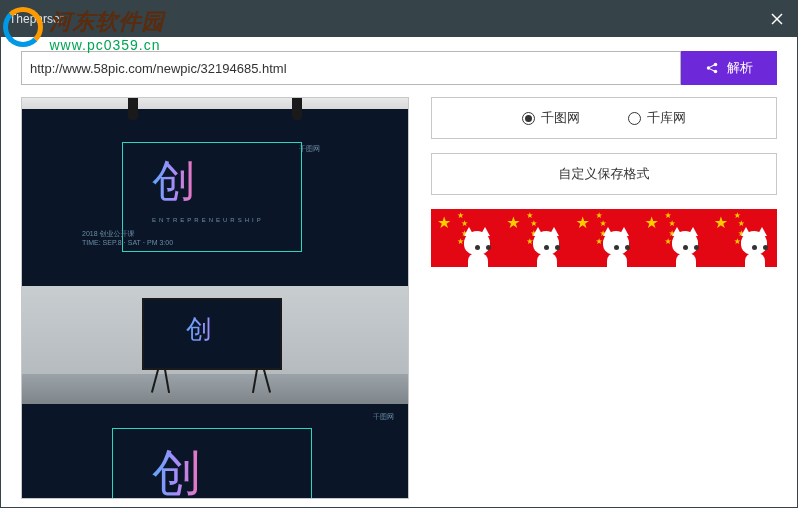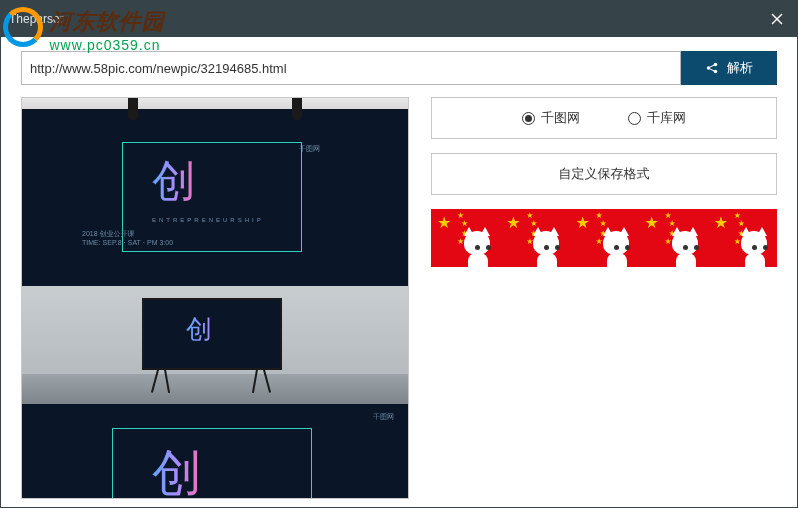--- a/index.html
+++ b/index.html
@@ -14,21 +14,21 @@
 .wm-logo { width: 42px; height: 42px; position: relative; display: inline-block; vertical-align: top; }
 .wm-ring { position: absolute; width: 40px; height: 40px; border: 5px solid #0099e5; border-top-color: #ff9900; border-right-color: #ff9900; border-radius: 50%; }
 .wm-text { display: inline-block; vertical-align: top; }
 .wm-cn { font-size: 22px; font-weight: bold; color: #5a2b0c; font-style: italic; letter-spacing: 1px; }
 .wm-en { font-size: 14px; color: #00a651; font-weight: normal; letter-spacing: 1px; }
 
 .content { padding: 14px 20px; display: flex; gap: 0; height: calc(100% - 30px); }
 
 .url-row { display: flex; margin-bottom: 12px; width: 100%; }
 .url-input { flex: 1; height: 34px; border: 1px solid #b8b8b8; padding: 0 8px; font-size: 13px; color: #333; outline: none; }
-.parse-btn { width: 96px; height: 34px; background: #0c4a6e; color: #fff; border: none; display: flex; align-items: center; justify-content: center; gap: 8px; font-size: 13px; cursor: pointer; }
+.parse-btn { width: 96px; height: 34px; background: #6d28d9; color: #fff; border: none; display: flex; align-items: center; justify-content: center; gap: 8px; font-size: 13px; cursor: pointer; }
 .share-icon { width: 14px; height: 14px; }
 
 .main-area { display: flex; gap: 22px; flex: 1; overflow: hidden; }
 
 .preview-pane { width: 388px; border: 1px solid #c8c8c8; overflow-y: auto; background: #fff; }
 .preview-inner { display: flex; flex-direction: column; }
 
 .poster { width: 100%; background: #0a1628; position: relative; overflow: hidden; }
 .poster1 { height: 188px; background: linear-gradient(180deg, #e8e8e8 0%, #d8d8d8 6%, #0a1628 6%, #0a1628 100%); }
 .poster1-frame { position: absolute; top: 24px; left: 40px; right: 40px; bottom: 30px; background: #0a1628; }

